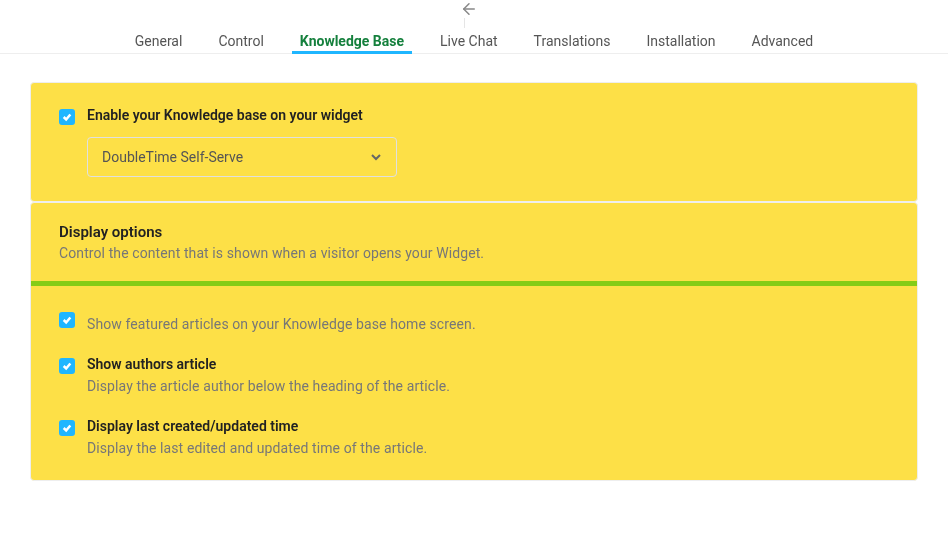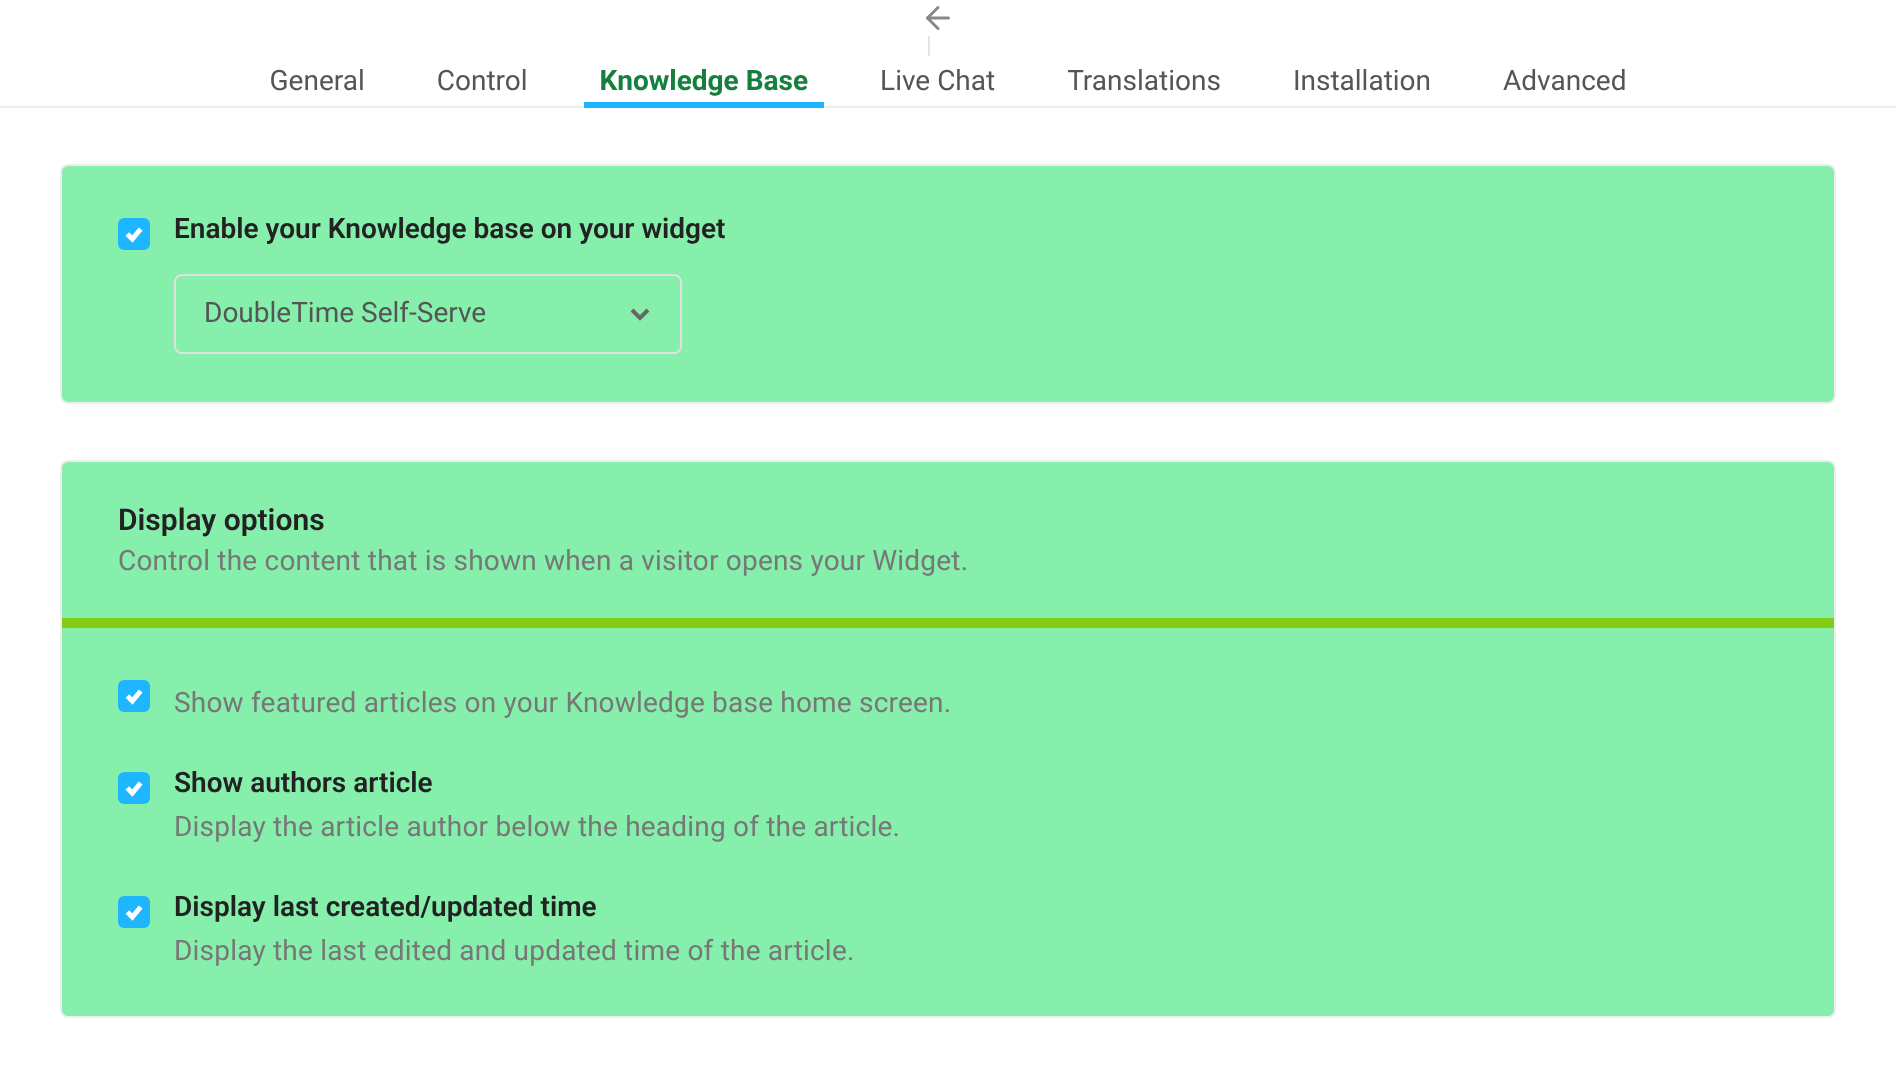--- a/index.html
+++ b/index.html
@@ -61,22 +61,21 @@
     bottom: -1px;
     height: 3px;
     background: #1fb6ff;
   }
   .content {
     padding: 28px 30px;
   }
   .card {
     border: 1px solid #eee;
     border-radius: 4px;
-    margin-bottom: 28px;
-    background: #86efac;
+    background: #fde047;
   }
   .card-body {
     padding: 24px 28px;
   }
   .check-row {
     display: flex;
     align-items: flex-start;
   }
   .checkbox {
     width: 16px;
@@ -107,21 +106,21 @@
     font-size: 14px;
   }
   .check-desc {
     color: #777;
     font-size: 14px;
     margin-top: 6px;
     letter-spacing: 0.1px;
   }
   .select {
     margin-top: 14px;
-    width: 254px;
+    width: 310px;
     height: 40px;
     border: 1px solid #e0e0e0;
     border-radius: 4px;
     display: flex;
     align-items: center;
     justify-content: space-between;
     padding: 0 14px;
     cursor: pointer;
     color: #555;
     font-size: 14px;

